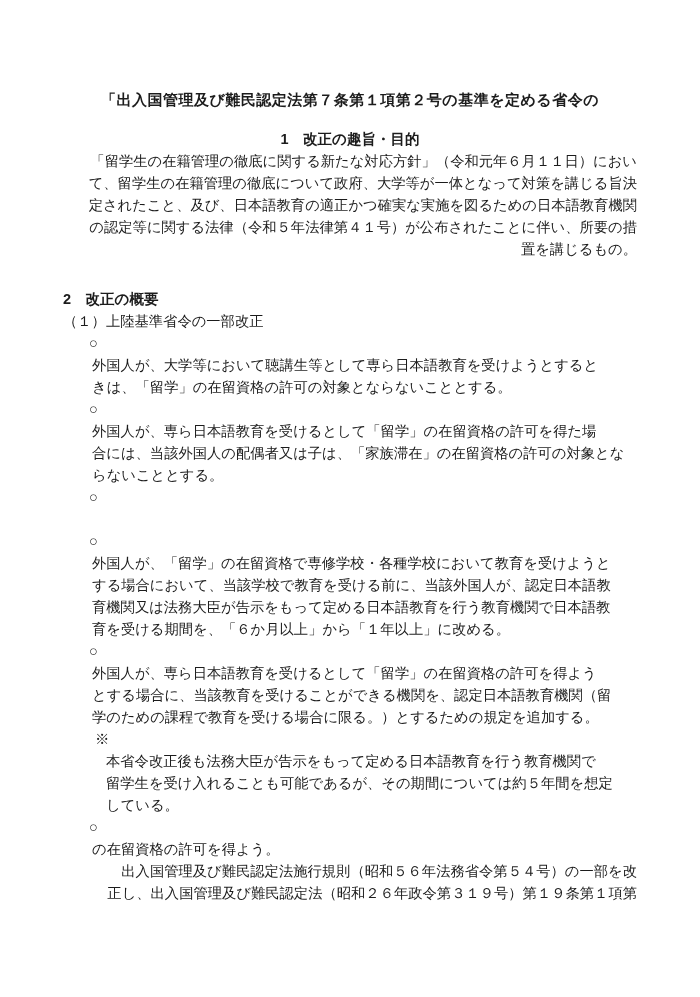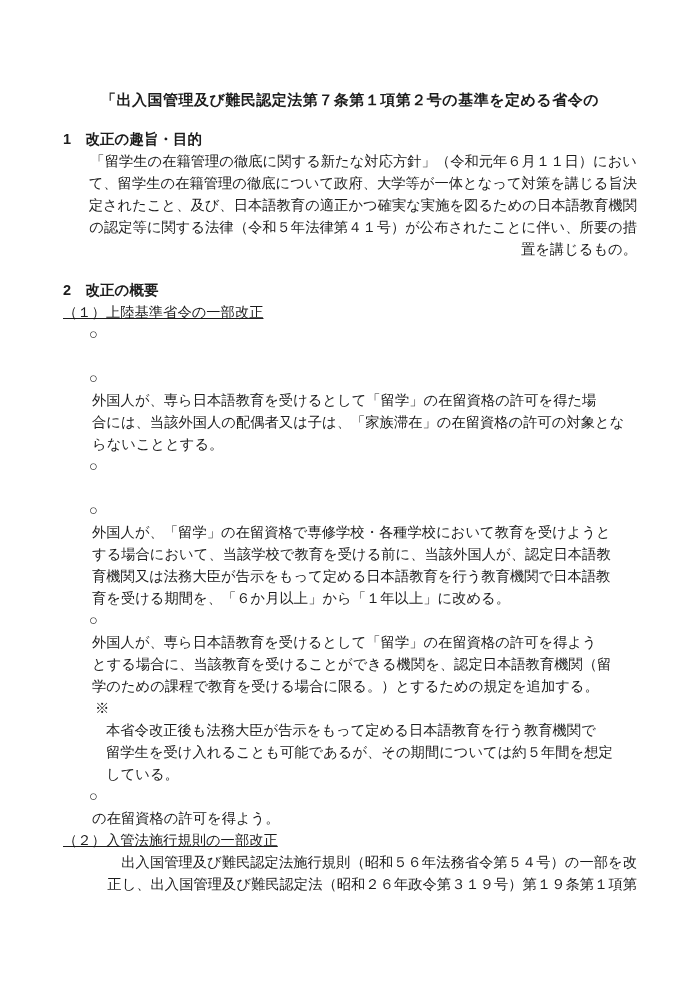--- a/index.html
+++ b/index.html
@@ -29,34 +29,33 @@
     text-align: center;
     letter-spacing: 0.5px;
   }
   .sec-heading {
     font-family: "Liberation Sans", "DejaVu Sans", sans-serif;
     font-weight: bold;
     font-size: 14.5px;
     line-height: 22px;
     margin: 0;
   }
-  .sec-heading.s1 { margin-top: 14px; }
-  .sec-heading.s2 { margin-top: 19px; }
+  .sec-heading.s1 { margin-top: 14px; text-align: center; }
+  .sec-heading.s2 { margin-top: 28px; }
   .para {
     margin: 0;
     white-space: pre-line;
     text-align: right;
   }
   .indent-body {
     margin-left: 2px;
     text-indent: 21px;
   }
   .item-label {
     white-space: pre-line;
-    text-decoration: underline;
   }
   .sub-intro {
     margin-left: 22px;
     text-indent: 18px;
   }
   .point {
     position: relative;
     white-space: pre-line;
   }
   .point.bullet {
@@ -98,21 +97,22 @@
 定されたこと、及び、日本語教育の適正かつ確実な実施を図るための日本語教育機関
 の認定等に関する法律（令和５年法律第４１号）が公布されたことに伴い、所要の措
 置を講じるもの。</p>
 
   <div class="sec-heading s2">2　改正の概要</div>
 
   <div class="item-label">（１）上陸基準省令の一部改正</div>
 
 
   <div class="point bullet">
-    <span class="marker">○</span>
+    <span class="marker">○</span><span>外国人が、大学等において聴講生等として専ら日本語教育を受けようとすると
+きは、「留学」の在留資格の許可の対象とならないこととする。</span>
   </div>
 
   <div class="point bullet">
     <span class="marker">○</span><span>外国人が、専ら日本語教育を受けるとして「留学」の在留資格の許可を得た場
 合には、当該外国人の配偶者又は子は、「家族滞在」の在留資格の許可の対象とな
 らないこととする。</span>
   </div>
 
   <div class="point bullet">
     <span class="marker">○</span>
@@ -134,18 +134,17 @@
   <div class="point note">
     <span class="marker">※</span><span>本省令改正後も法務大臣が告示をもって定める日本語教育を行う教育機関で
 留学生を受け入れることも可能であるが、その期間については約５年間を想定
 している。</span>
   </div>
 
   <div class="point bullet">
     <span class="marker">○</span><span>の在留資格の許可を得よう。</span>
   </div>
 
-  <div class="item-label">（２）入管法施行規則の一部改正</div>
 
   <p class="para sub-intro">出入国管理及び難民認定法施行規則（昭和５６年法務省令第５４号）の一部を改
 正し、出入国管理及び難民認定法（昭和２６年政令第３１９号）第１９条第１項第</p>
 
 </div>
 
 </body></html>

